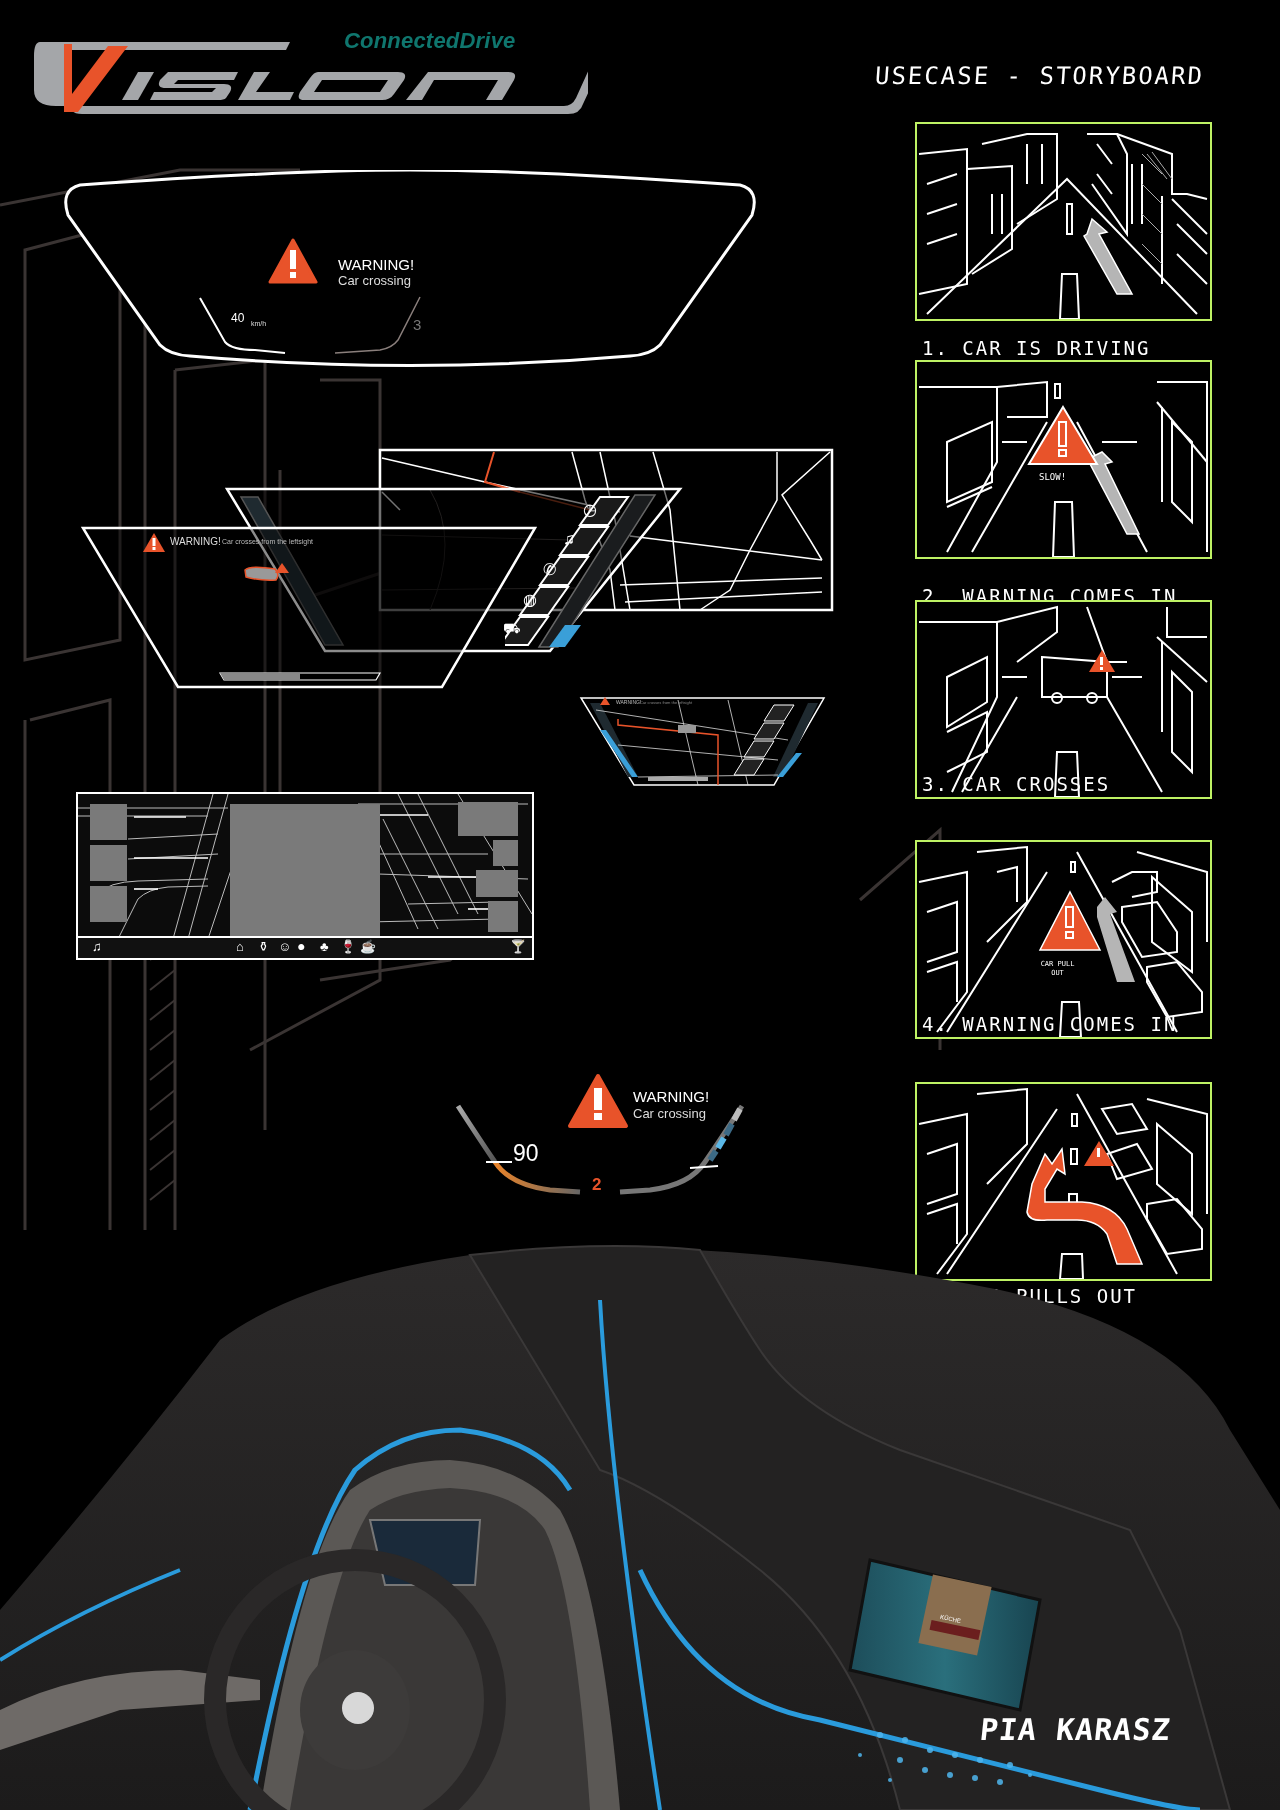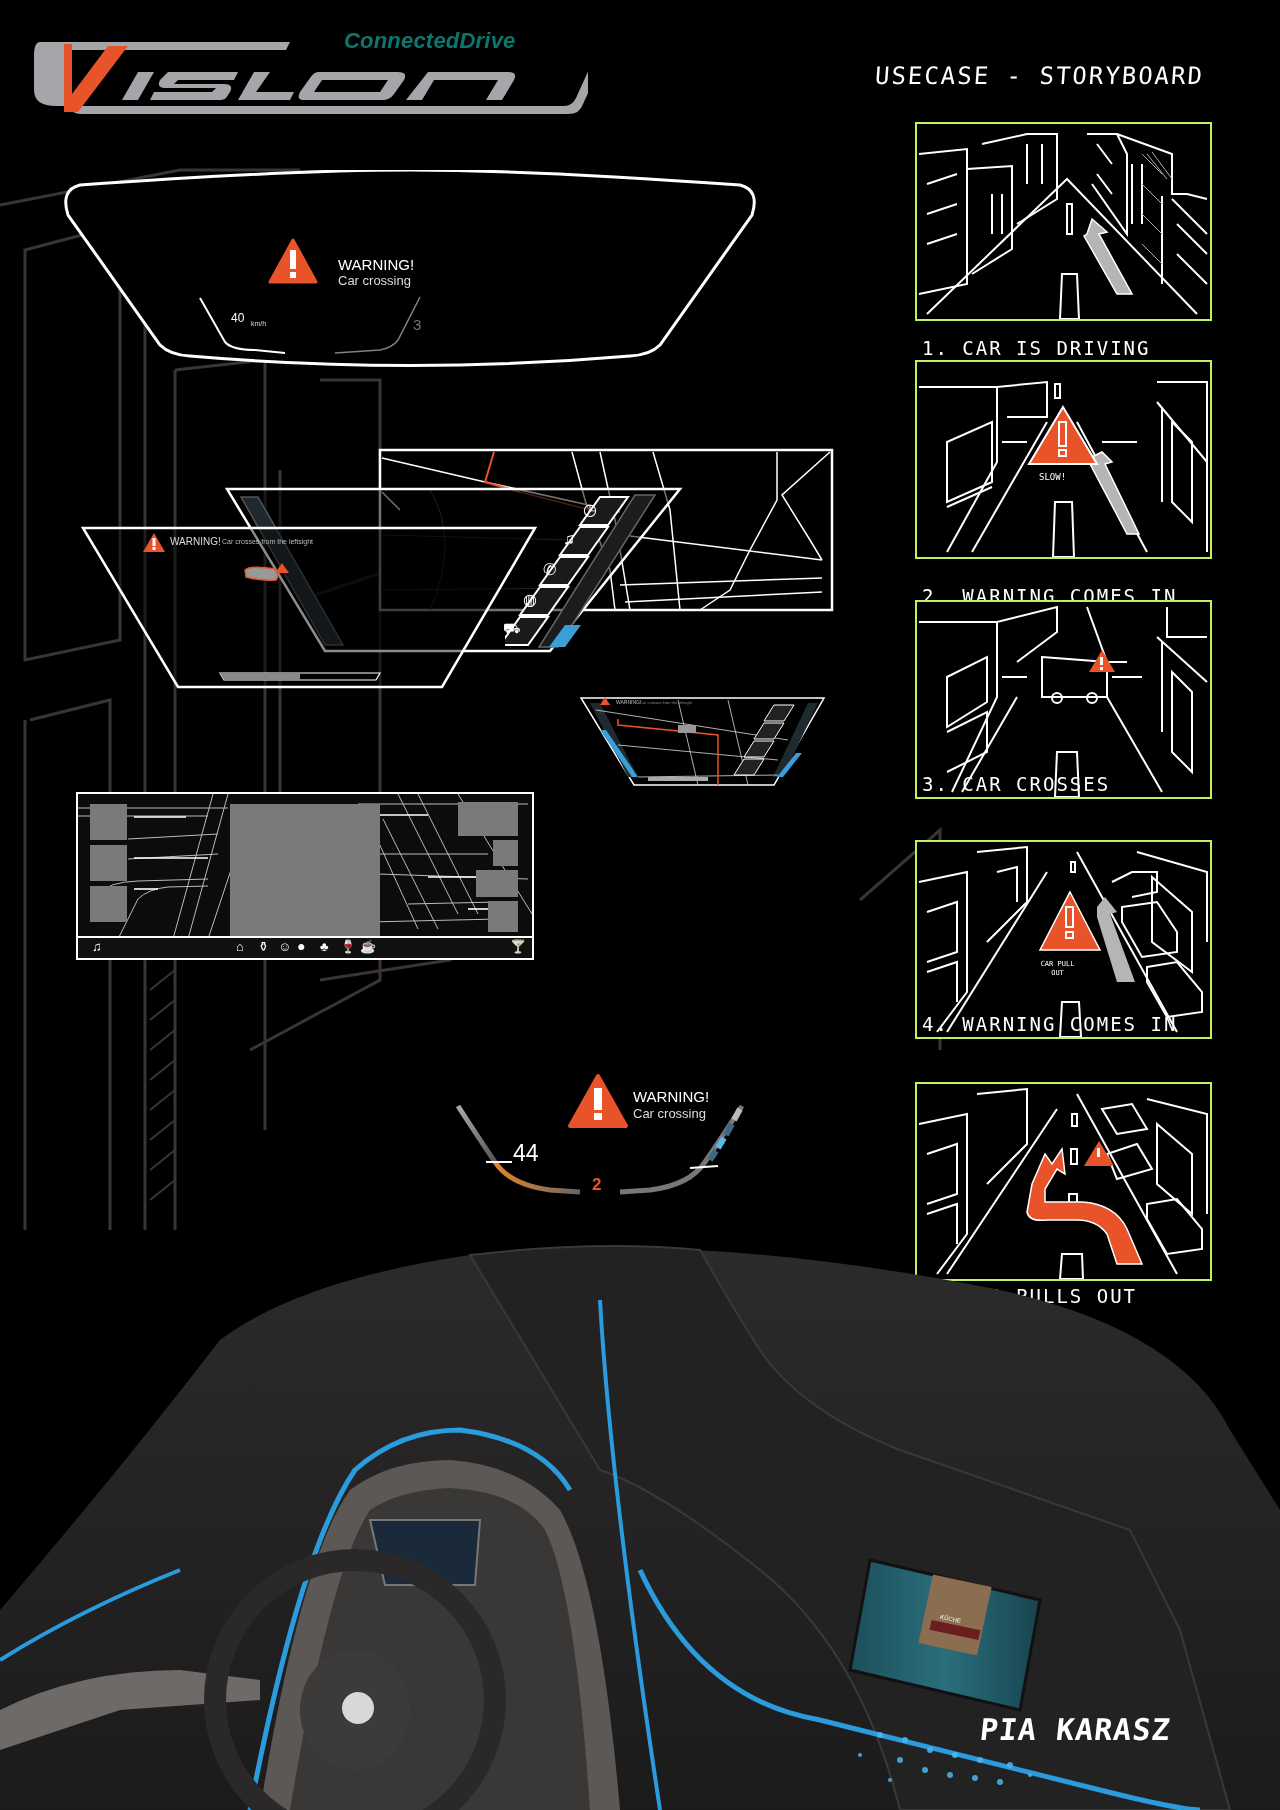--- a/index.html
+++ b/index.html
@@ -246,21 +246,21 @@
   <path d="M266 51 L260 60" stroke="#3c6a86" stroke-width="6"></path>
   <path d="M240 68 L268 66" stroke="#fff" stroke-width="2"></path>
 </svg>
 <svg class="abs" style="left:567px;top:1073px;" width="62" height="56" viewBox="0 0 62 56">
   <path d="M31 3 L59 53 L3 53 Z" fill="#e8532a" stroke="#e8532a" stroke-width="4" stroke-linejoin="round"></path>
   <rect x="27" y="15" width="8" height="22" fill="#fff"></rect>
     <rect x="27" y="40" width="8" height="7" fill="#fff"></rect>
 </svg>
 <div class="abs warn-title" style="left:633px;top:1088px;font-size:15px;">WARNING!</div>
 <div class="abs warn-sub" style="left:633px;top:1106px;">Car crossing</div>
-<div class="abs speed" style="left:513px;top:1140px;font-size:23px;">44</div>
+<div class="abs speed" style="left:513px;top:1140px;font-size:23px;">90</div>
 <div class="abs" style="left:592px;top:1175px;font-size:17px;font-weight:bold;color:#e8532a;">2</div>
 
 <div class="abs sb-title">USECASE - STORYBOARD</div>
 
 <div class="abs panel" style="top:122px;">
   <svg viewBox="0 0 293 195">
     <g fill="none" stroke="#fff" stroke-width="2">
       <path d="M10 190 L150 55 L280 190"></path>
         <path d="M2 30 L50 25 L50 160 L2 170"></path>
         <path d="M50 45 L95 42 L95 125 L55 150"></path>

